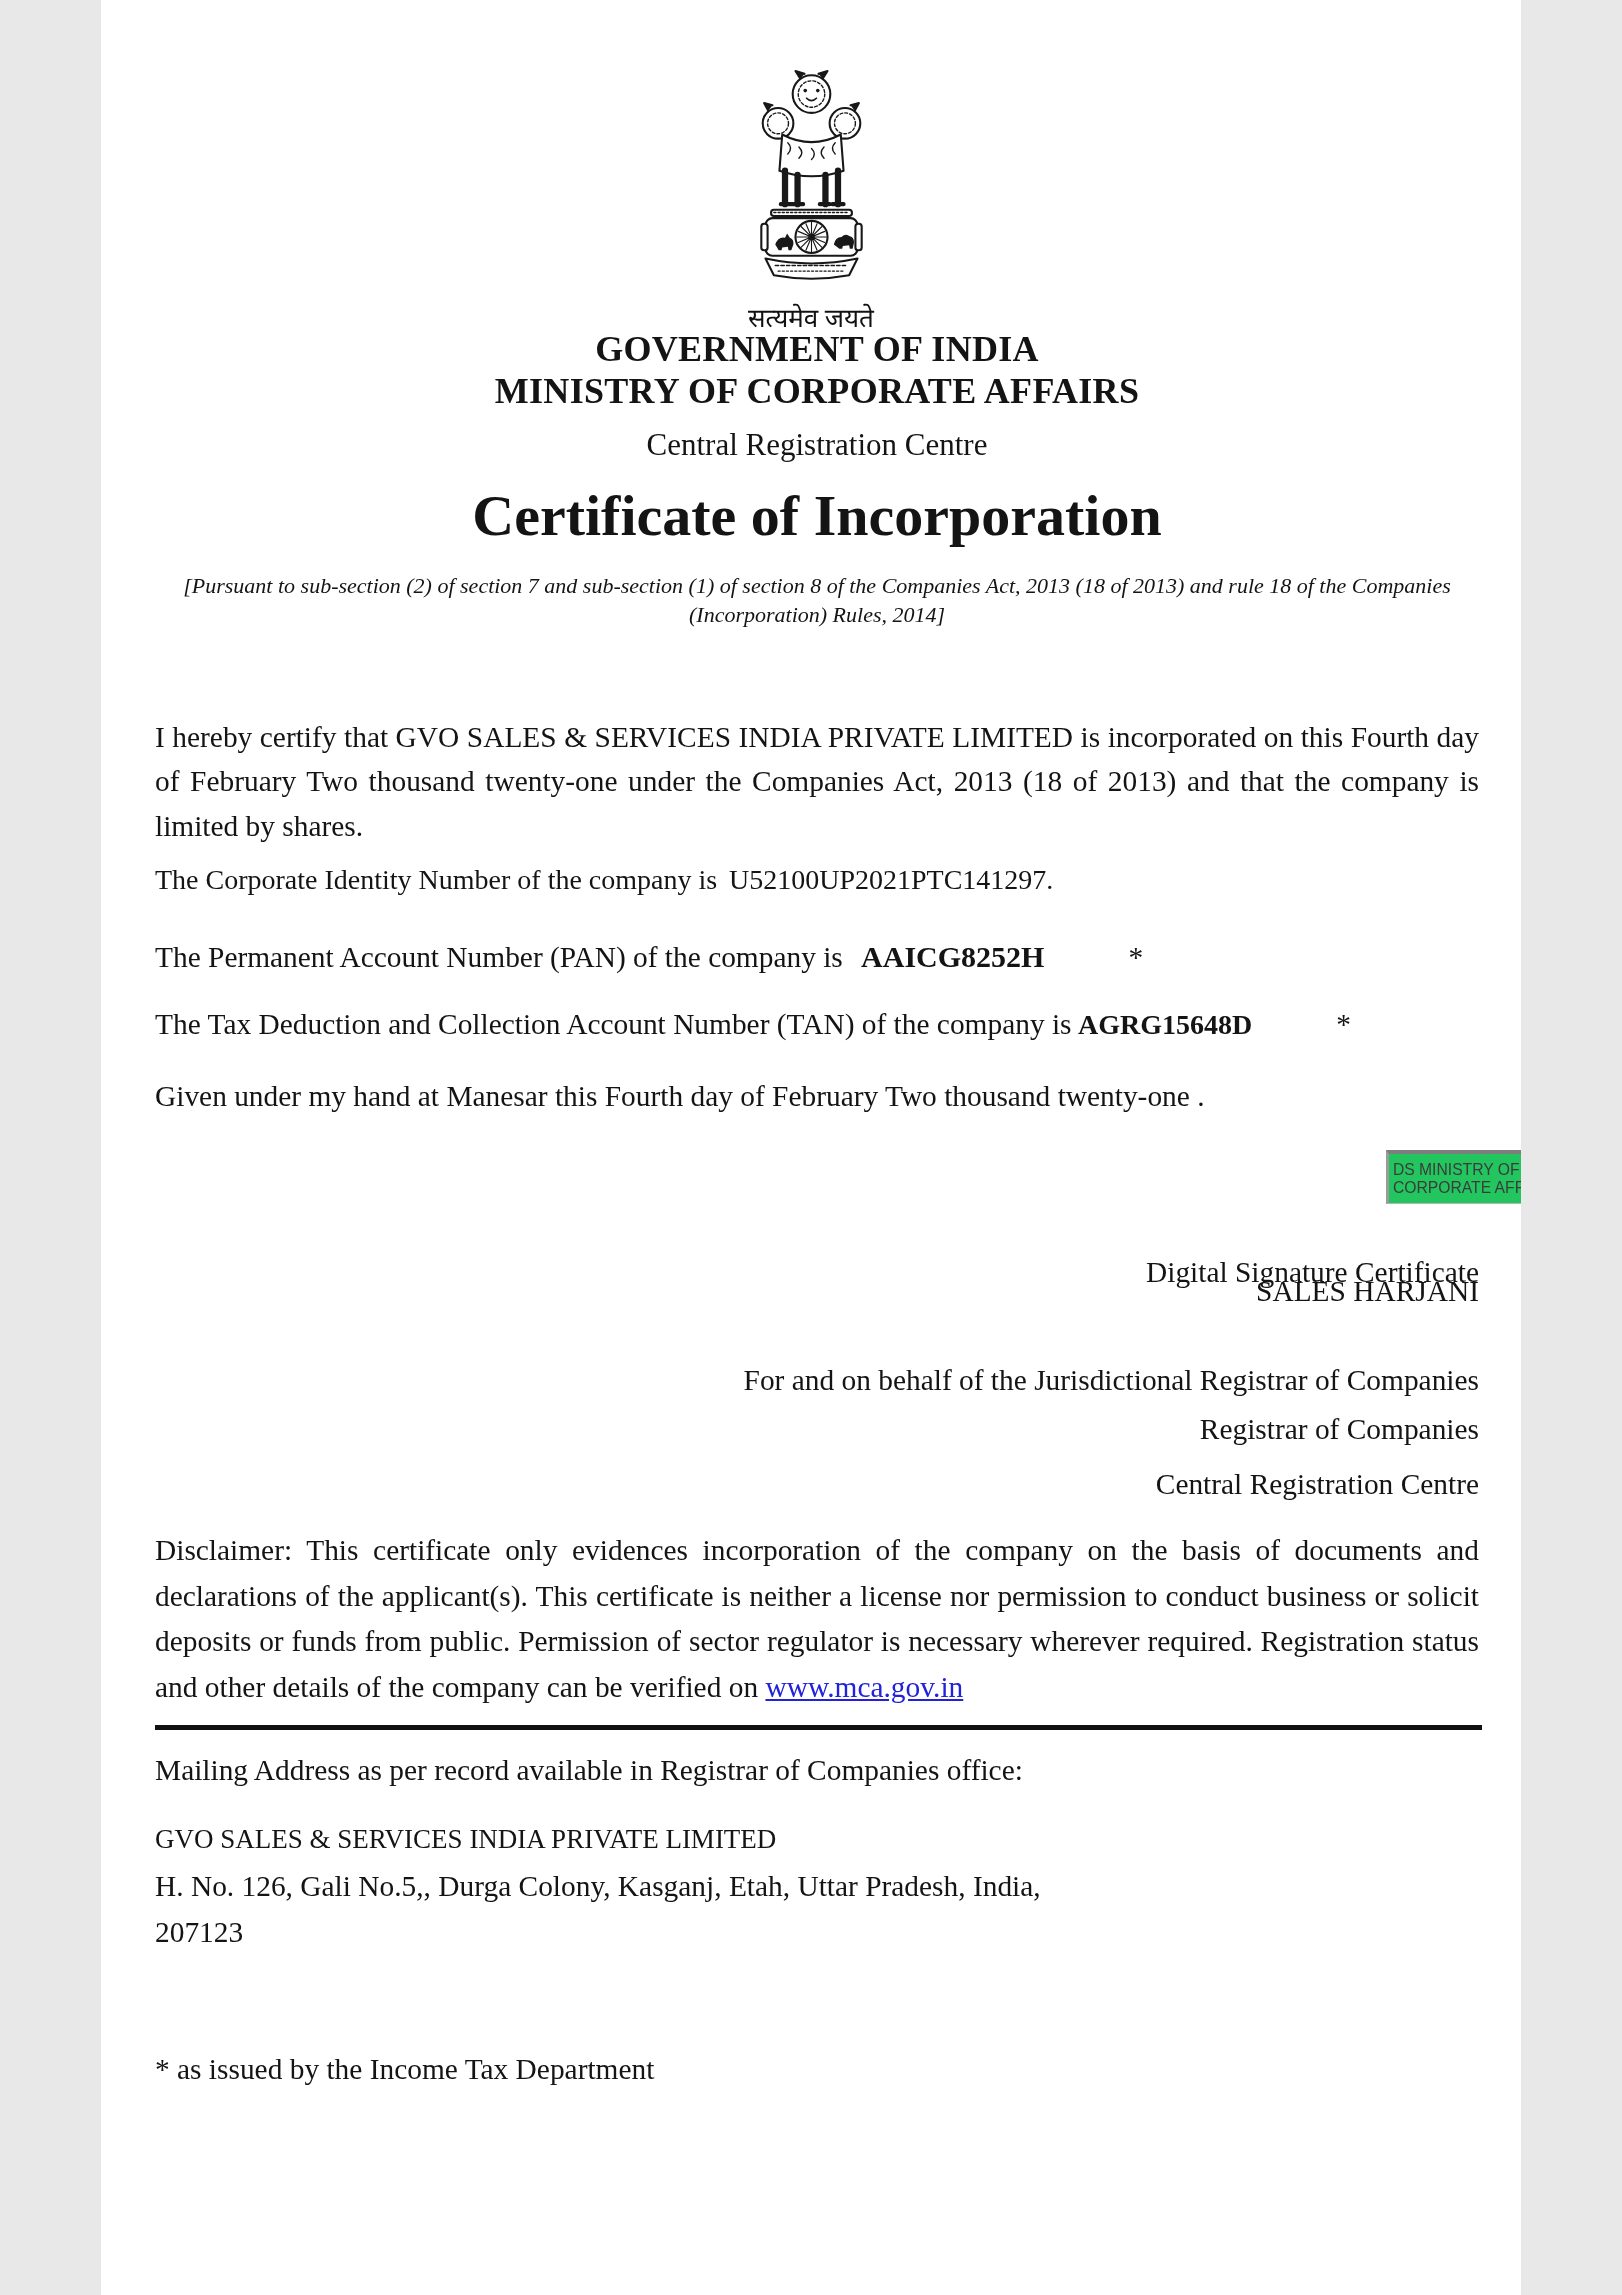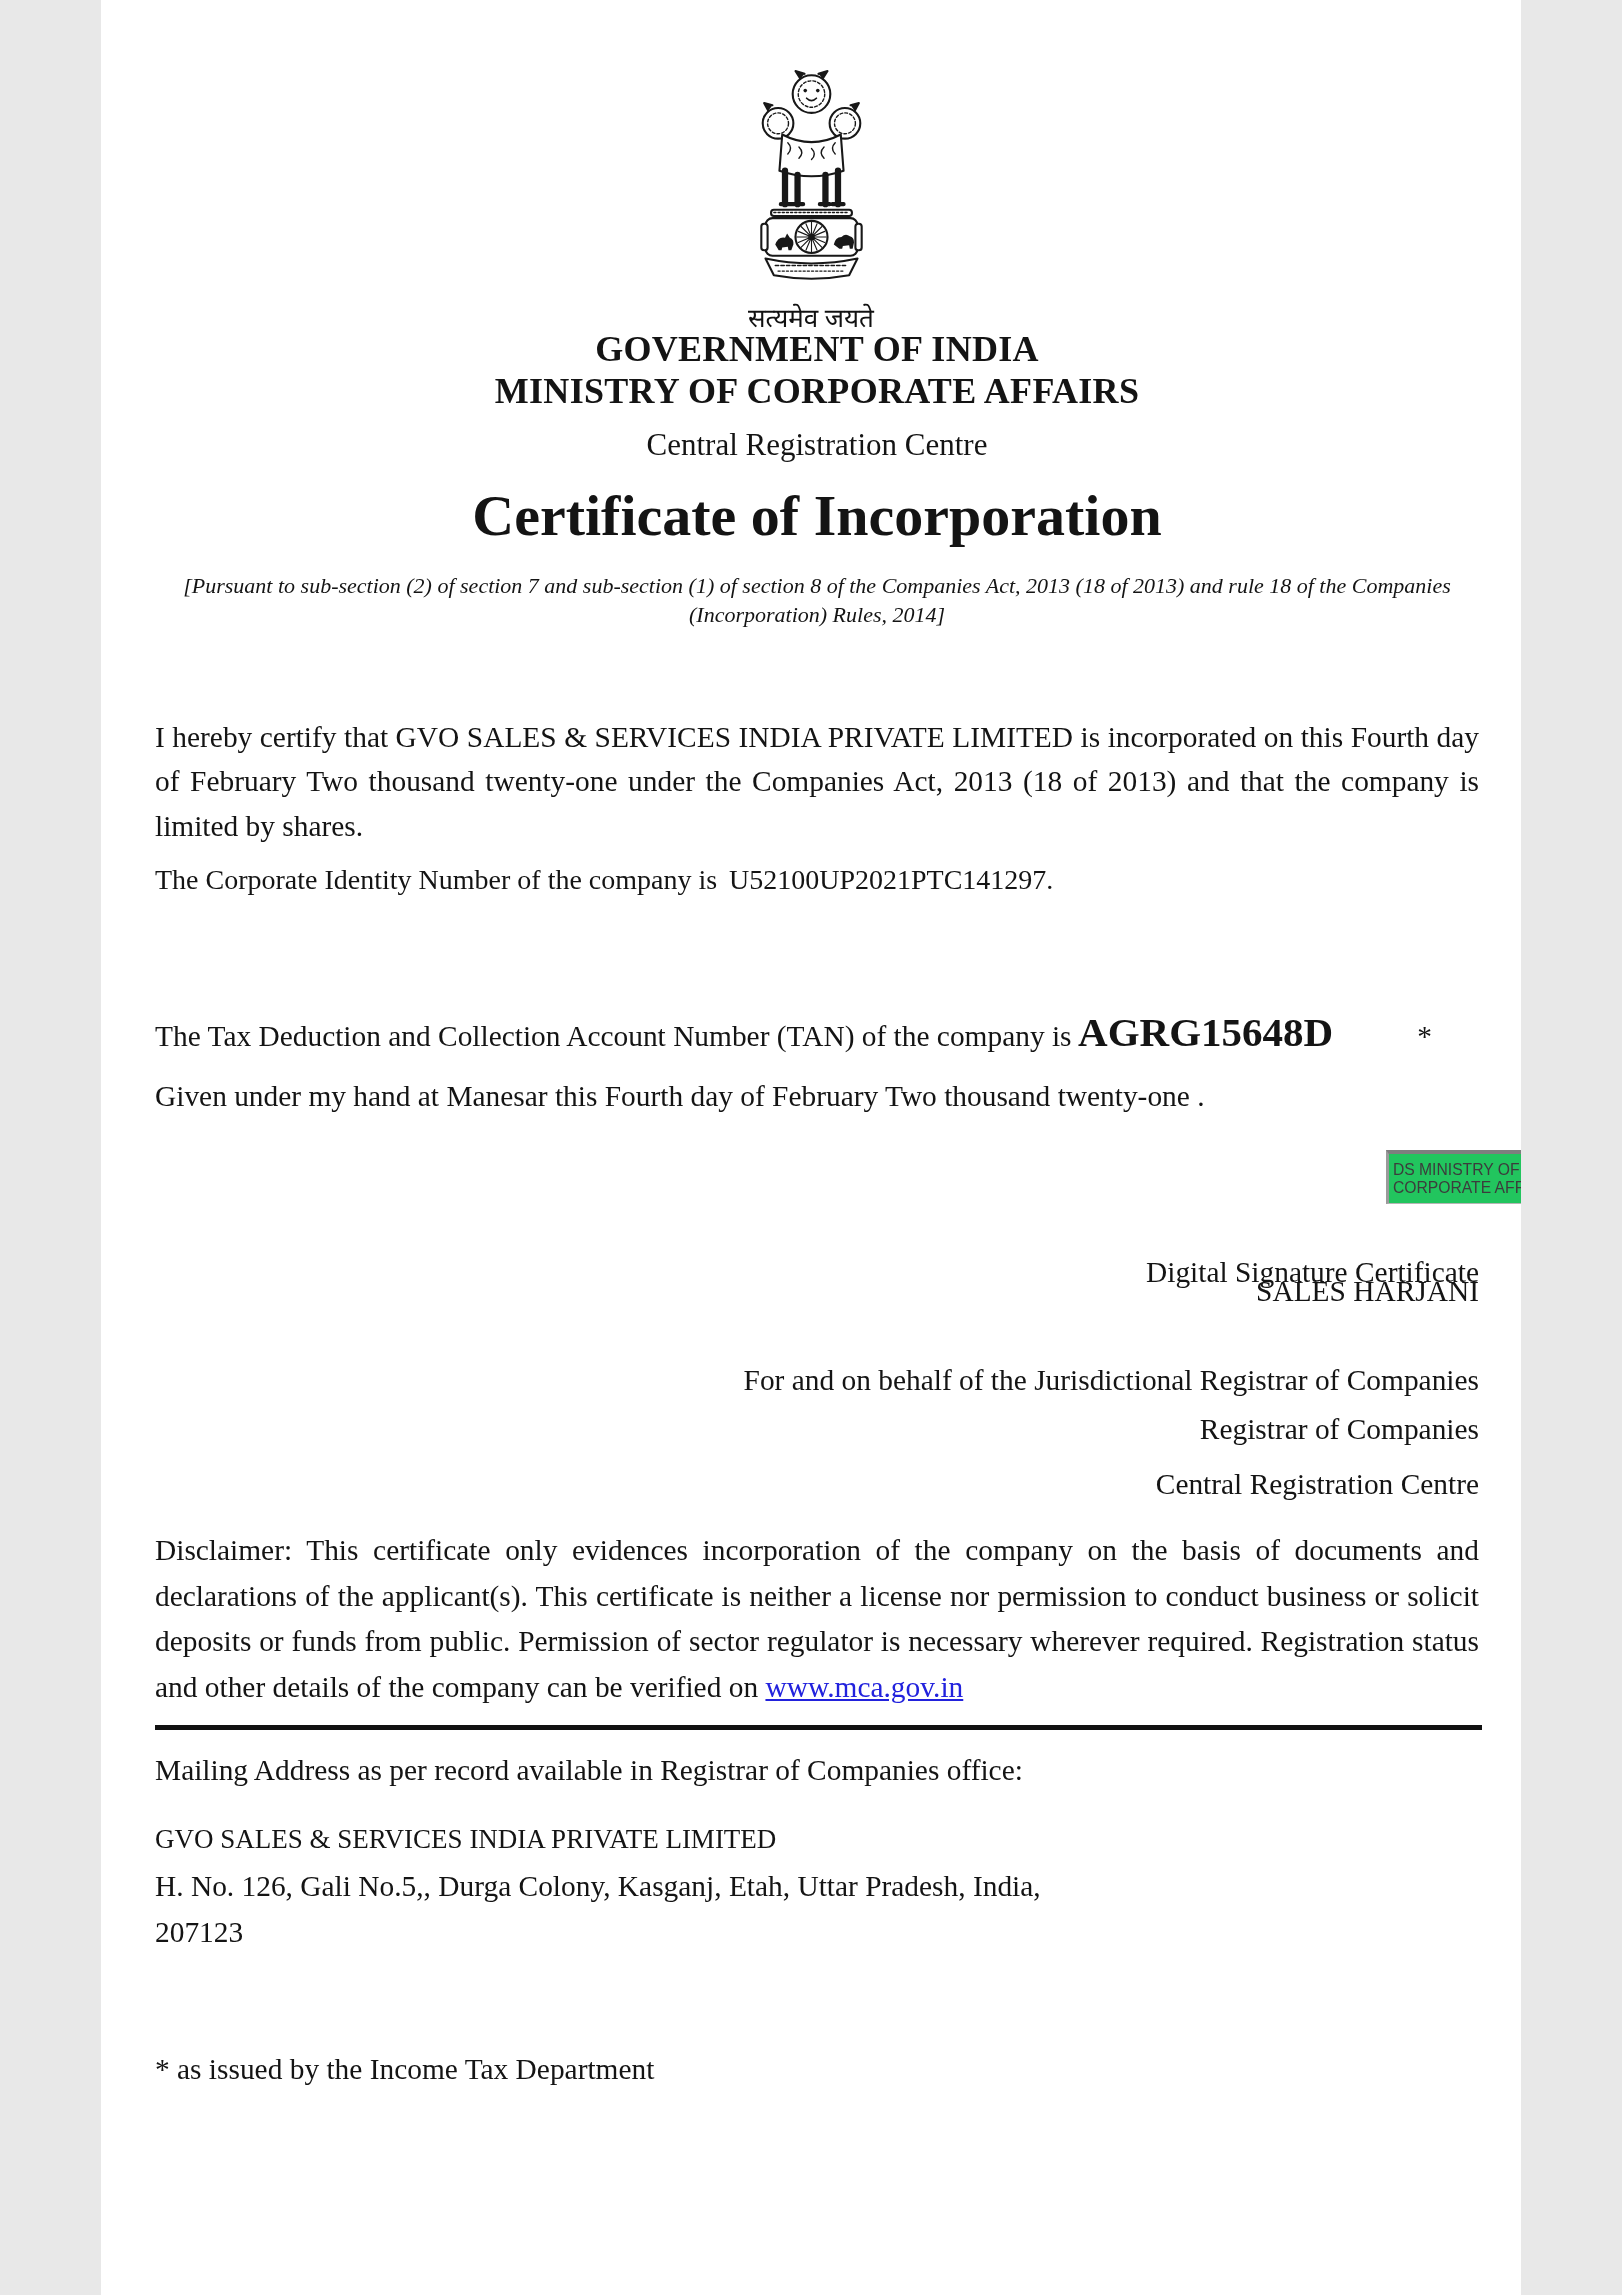--- a/index.html
+++ b/index.html
@@ -27,21 +27,21 @@
   .crc-title{top:427px;font-size:31px;}
   .cert-title{top:482px;font-size:58px;}
   .pursuant{top:571px;font-size:22px;line-height:1.34;padding:0 26px;font-style:italic;}
 
   .certify{top:715px;font-size:29.4px;line-height:1.51;}
   .cin-line{top:864px;font-size:28px;}
   .cin-value{margin-left:11.8px;}
   .pan-line{top:940px;font-size:29.4px;}
   .pan-value{margin-left:18.3px;font-size:30px;}
   .tan-line{top:1008px;font-size:29.4px;}
-  .tan-value{margin-left:6.5px;font-size:41px;}
+  .tan-value{margin-left:6.5px;font-size:28px;}
   .star{margin-left:84px;font-size:29.4px;}
   .given-line{top:1080px;font-size:29.4px;}
 
   .ds-box{
     left:1285px;top:1150px;width:289px;height:54px;
     box-sizing:border-box;background:#22c55e;
     border:1.3px solid #b5b5b5;
     border-top:4.6px solid #7e7e7e;
     border-left:3.3px solid #9a9a9a;
     display:flex;align-items:center;
@@ -142,20 +142,23 @@
   <div class="abs tx center crc-title">Central Registration Centre</div>
   <div class="abs tx center cert-title b">Certificate of Incorporation</div>
   <div class="abs tx center pursuant">[Pursuant to sub-section (2) of section 7 and sub-section (1) of section 8 of the Companies Act, 2013 (18 of 2013) and rule 18 of the Companies (Incorporation) Rules, 2014]</div>
 
   <div class="abs tx justify certify">I hereby certify that GVO SALES &amp; SERVICES INDIA PRIVATE LIMITED is incorporated on this Fourth day of February Two thousand twenty-one under the Companies Act, 2013 (18 of 2013) and that the company is limited by shares.</div>
 
   <div class="abs tx cin-line">
     <span>The Corporate Identity Number of the company is</span><span class="cin-value">U52100UP2021PTC141297.</span>
   </div>
 
+  <div class="abs tx pan-line">
+    <span>The Permanent Account Number (PAN) of the company is</span><span class="b pan-value">AAICG8252H</span><span class="star">*</span>
+  </div>
 
   <div class="abs tx tan-line">
     <span>The Tax Deduction and Collection Account Number (TAN) of the company is</span><span class="b tan-value">AGRG15648D</span><span class="star">*</span>
   </div>
 
   <div class="abs tx given-line">Given under my hand at Manesar this Fourth day of February Two thousand twenty-one .</div>
 
   <div class="abs ds-box">
     <div class="ds-label">
       <div>DS MINISTRY OF</div>

